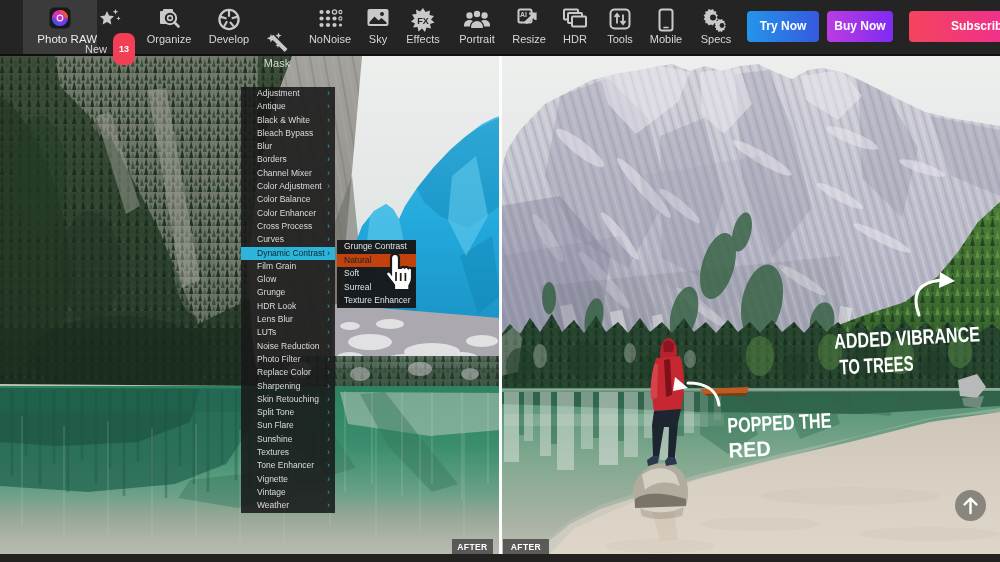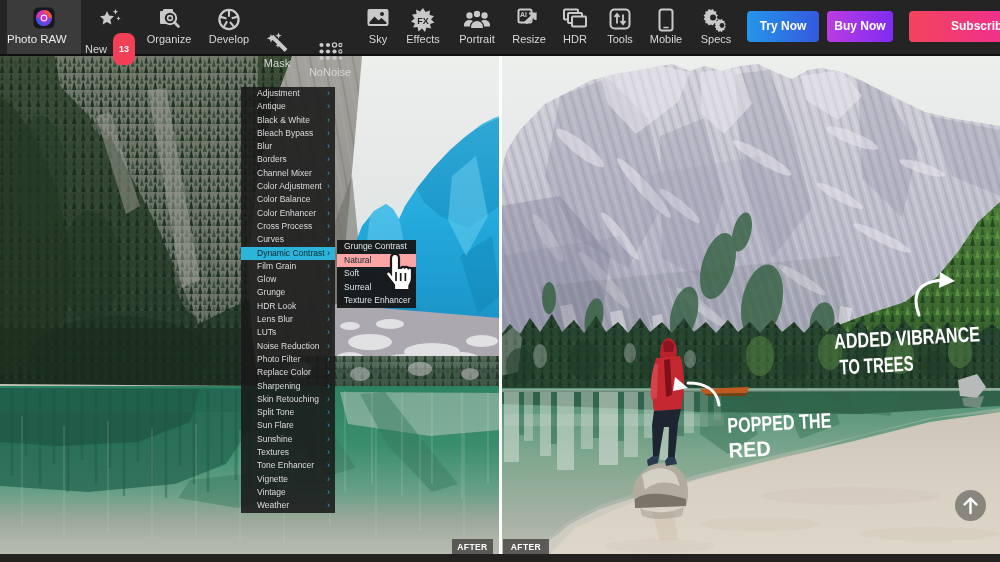--- a/index.html
+++ b/index.html
@@ -3,34 +3,34 @@
 <meta charset="utf-8">
 <style>
   html,body{margin:0;padding:0;width:1000px;height:562px;overflow:hidden;background:#000;
     font-family:"Liberation Sans",sans-serif;}
   #stage{position:absolute;top:0;left:0;width:1000px;height:562px;overflow:hidden;}
   
   #nav{position:absolute;top:0;left:0;width:1000px;height:54px;background:#242424;border-bottom:2px solid #101010;}
   .nitem{position:absolute;top:0;height:54px;text-align:center;color:#d8d8d8;font-size:11px;}
   .nitem .ic{position:absolute;top:8px;left:50%;transform:translateX(-50%);}
   .nitem .lb{position:absolute;top:33px;left:0;width:100%;white-space:nowrap;}
-  #tabPR{position:absolute;left:7px;top:0;width:74px;height:54px;background:#3b3b3b;color:#ececec;font-size:11.5px;text-align:left;}
+  #tabPR{position:absolute;left:23px;top:0;width:74px;height:54px;background:#3b3b3b;color:#ececec;font-size:11.5px;text-align:right;}
   #tabPR .lb{position:absolute;top:33px;width:100%;}
   .badge{display:inline-block;background:#f23f55;color:#fff;border-radius:8px;font-size:9px;font-weight:bold;
     padding:11px 6px;margin-left:3px;vertical-align:1px;}
   .btn{position:absolute;top:11px;height:31px;border-radius:4px;color:#fff;font-size:12px;font-weight:bold;
     text-align:center;line-height:31px;}
   
   #menu{position:absolute;left:241px;top:87px;width:94px;height:426px;background:rgba(25,25,25,0.88);z-index:30;}
   .mi{position:relative;height:13.3px;line-height:13.4px;color:#dcdcdc;font-size:8.5px;padding-left:16px;white-space:nowrap;}
   .mi .ar{position:absolute;right:5px;top:0;color:#33a5c4;font-size:9px;}
   .mi.hl{background:#2db4da;color:#0b2730;}
   #submenu{position:absolute;left:337px;top:240px;width:79px;height:68px;background:rgba(22,22,22,0.95);z-index:31;}
   .si{position:relative;height:13.6px;line-height:13.7px;color:#e2e2e2;font-size:8.5px;padding-left:7px;white-space:nowrap;}
-  .si.hl{background:#fca5a5;color:#0b2730;}
+  .si.hl{background:#c2410c;color:#0b2730;}
   #cursor{position:absolute;left:383px;top:252px;z-index:40;}
   
   .tag{position:absolute;top:539px;height:15px;background:rgba(84,82,80,0.93);color:#fff;
     font-size:8.5px;font-weight:bold;letter-spacing:0.4px;text-align:center;line-height:16px;z-index:20;}
   #divider{position:absolute;left:499px;top:56px;width:2.5px;height:498px;background:#fdfdfd;z-index:15;}
   #bottomstrip{position:absolute;left:0;top:554px;width:1000px;height:8px;background:#232221;z-index:25;}
   #toTop{position:absolute;left:955px;top:490px;width:31px;height:31px;border-radius:50%;
     background:rgba(106,104,99,0.72);z-index:22;}
 </style>
 </head>
@@ -421,21 +421,21 @@
     </div>
     <div class="nitem" style="left:249px;width:56px;margin-top:24px;">
       <svg class="ic" width="26" height="24" viewBox="0 0 26 24" fill="#c9c9c9">
         <path d="M5.2 6.8 L9.2 2.8 L12.4 6 L23.5 17.1 L20.7 19.9 L9.6 8.8 z"></path>
         <path d="M7 2 l1.2 3 3 1.2 -3 1.2 -1.2 3 -1.2 -3 -3 -1.2 3 -1.2 z"></path>
         <path d="M14.5 0.5 l0.9 2.2 2.2 0.9 -2.2 0.9 -0.9 2.2 -0.9-2.2 -2.2-0.9 2.2-0.9 z"></path>
         <path d="M14 10.5 l0.8 1.9 1.9 0.8 -1.9 0.8 -0.8 1.9 -0.8-1.9 -1.9-0.8 1.9-0.8 z"></path>
       </svg>
       <div class="lb">Mask</div>
     </div>
-    <div class="nitem" style="left:300px;width:60px;margin-top:33px;">
+    <div class="nitem" style="left:300px;width:60px;">
       <svg class="ic" width="25" height="23" viewBox="0 0 25 23" fill="#c9c9c9">
         <circle cx="4" cy="4" r="2.1"></circle>
           <circle cx="10.5" cy="4" r="2.1"></circle>
           <circle cx="17" cy="4" r="2.1" fill="none" stroke="#c9c9c9" stroke-width="1.3"></circle>
           <circle cx="23" cy="4" r="1.6" fill="none" stroke="#c9c9c9" stroke-width="1.2"></circle>
         <circle cx="4" cy="10.5" r="2.1"></circle>
           <circle cx="10.5" cy="10.5" r="2.1"></circle>
           <circle cx="17" cy="10.5" r="2.1"></circle>
           <circle cx="23" cy="10.5" r="1.6" fill="none" stroke="#c9c9c9" stroke-width="1.2"></circle>
         <circle cx="4" cy="17" r="2.1"></circle>

